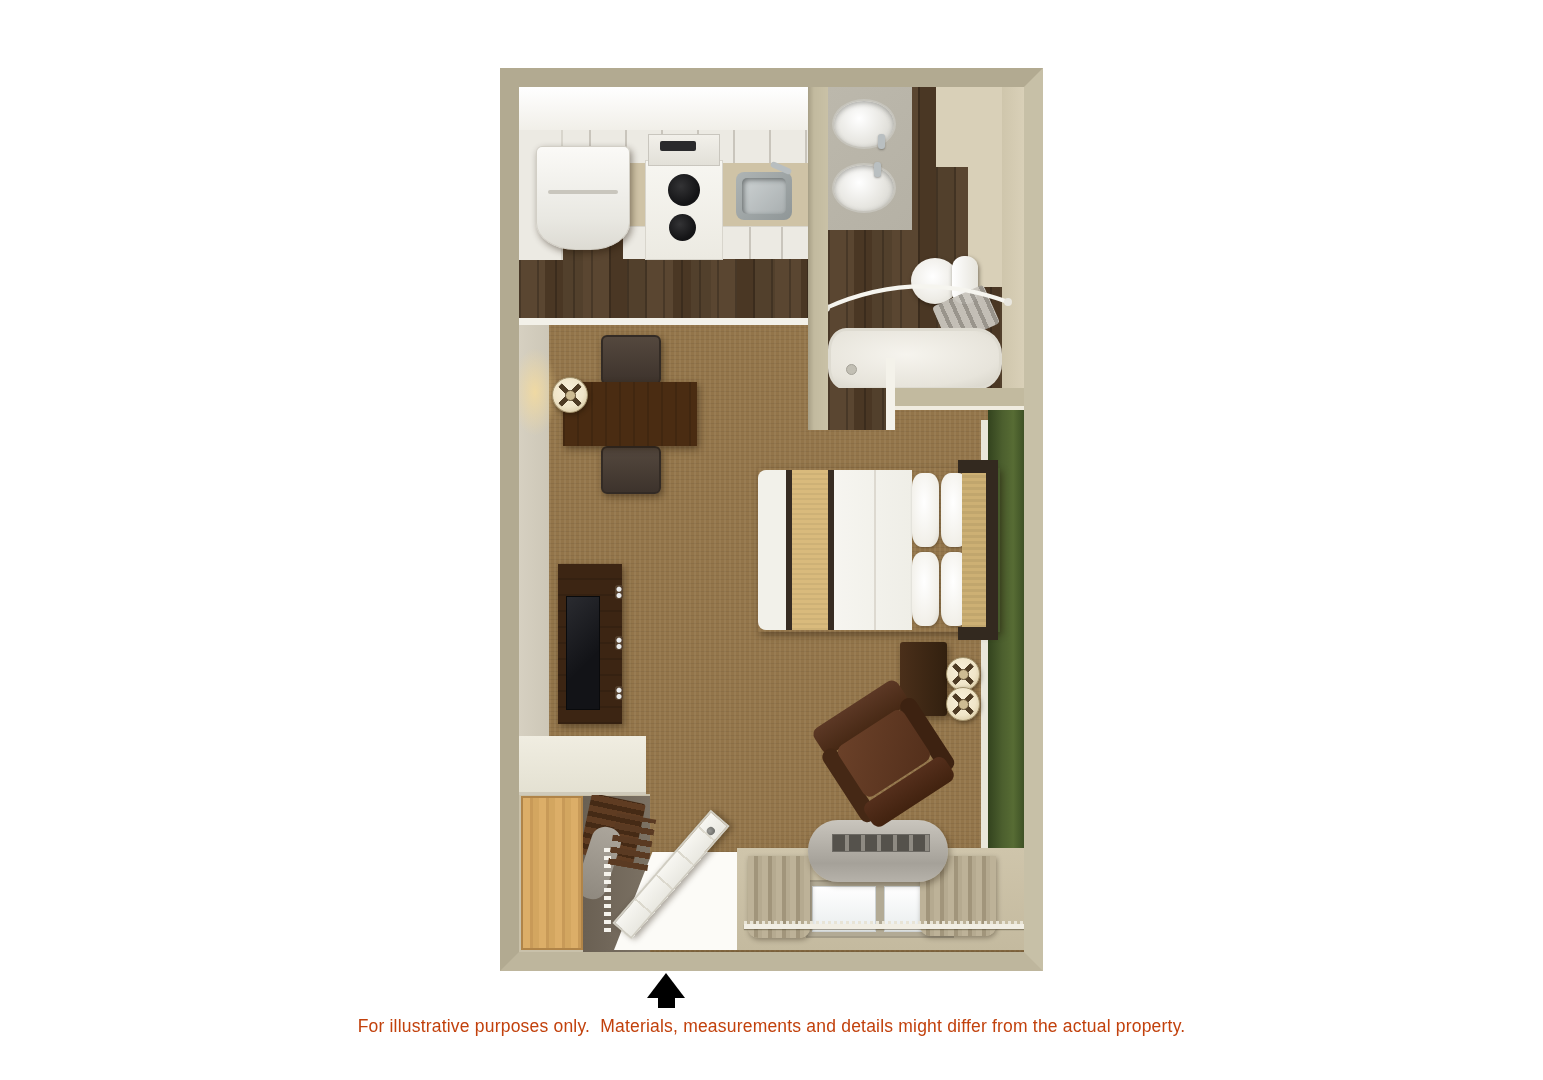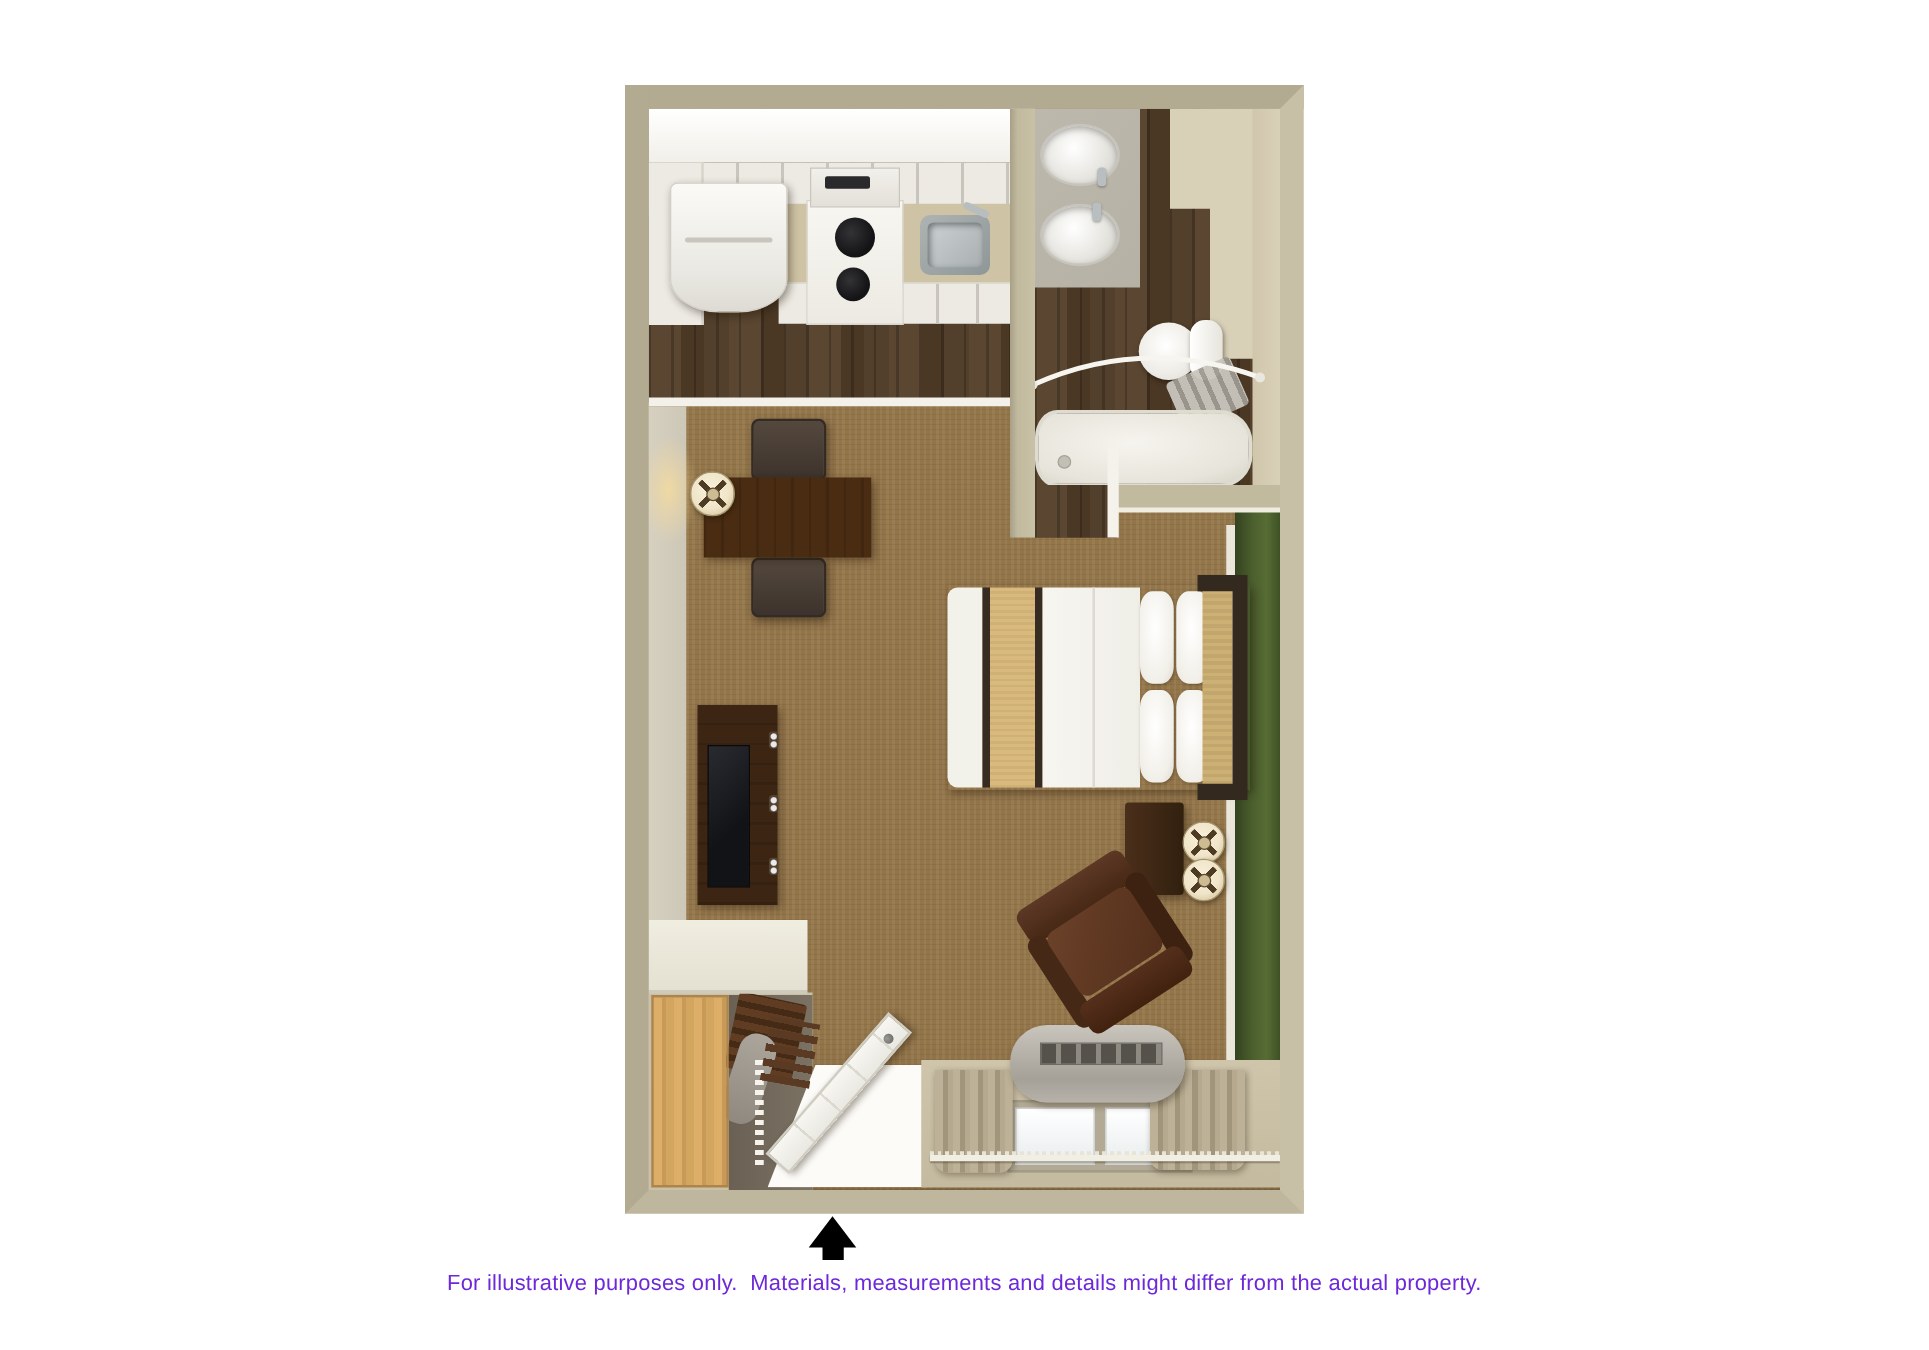--- a/index.html
+++ b/index.html
@@ -183,21 +183,21 @@
   
   .plan-frame{left:500px;top:68px;width:543px;height:903px;box-sizing:border-box;z-index:40;
     border-style:solid;border-width:19px;
     border-color:#b2aa91 #c7c0a7 #beb69d #b2aa91;}
 
   
   .arrow-head{left:647px;top:973px;width:0;height:0;
     border-left:19px solid rgba(0,0,0,0);border-right:19px solid rgba(0,0,0,0);
     border-bottom:25px solid var(--arrow-black,#000);}
   .arrow-stem{left:658px;top:997px;width:17px;height:11px;background:var(--arrow-black,#000);}
-  .disclaimer{left:0;top:1016px;width:1543px;text-align:center;font-size:17.5px;color:#6d28d9;
+  .disclaimer{left:0;top:1016px;width:1543px;text-align:center;font-size:17.5px;color:#c2410c;
     white-space:pre-wrap;letter-spacing:.2px;}
 
   .z10{z-index:10;} .z12{z-index:12;} .z45{z-index:45;}
 </style>
 </head>
 <body>
 
 <div id="scene">
 
   <div class="c carpet"></div>

